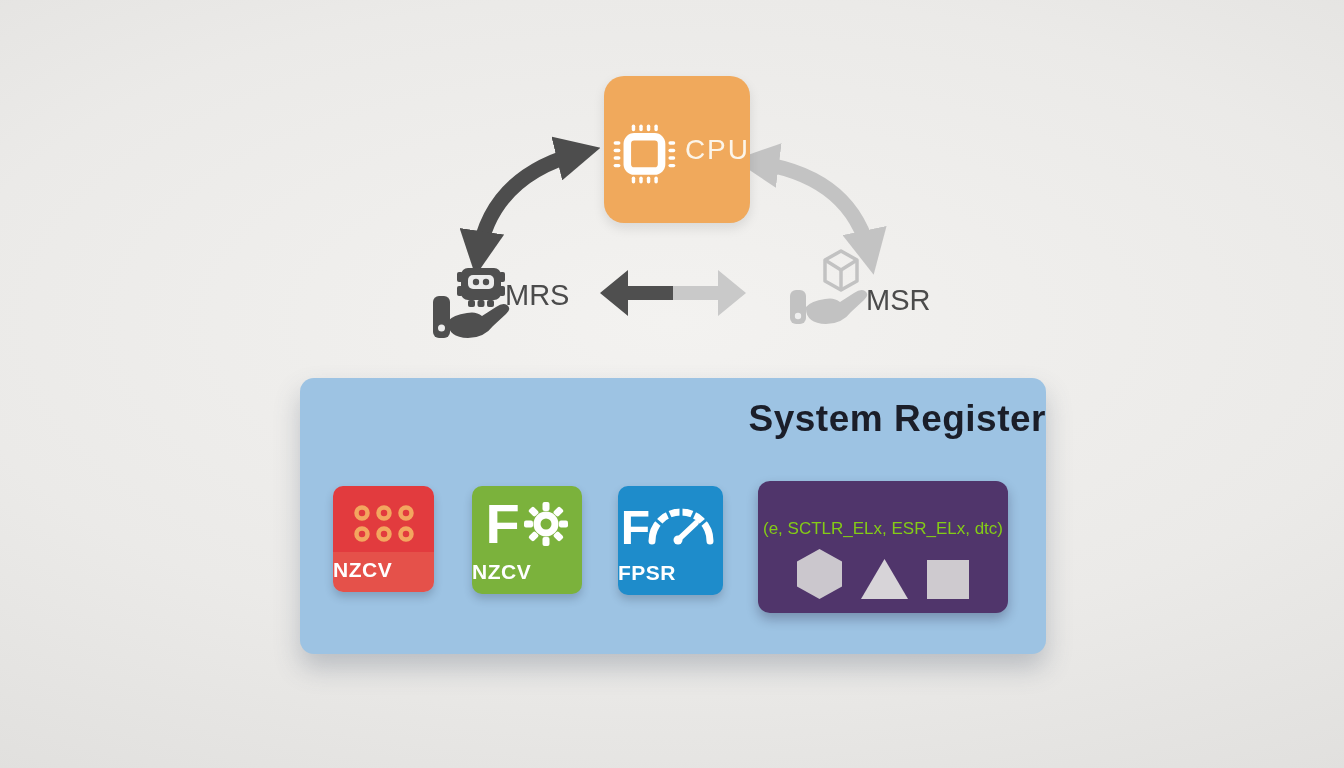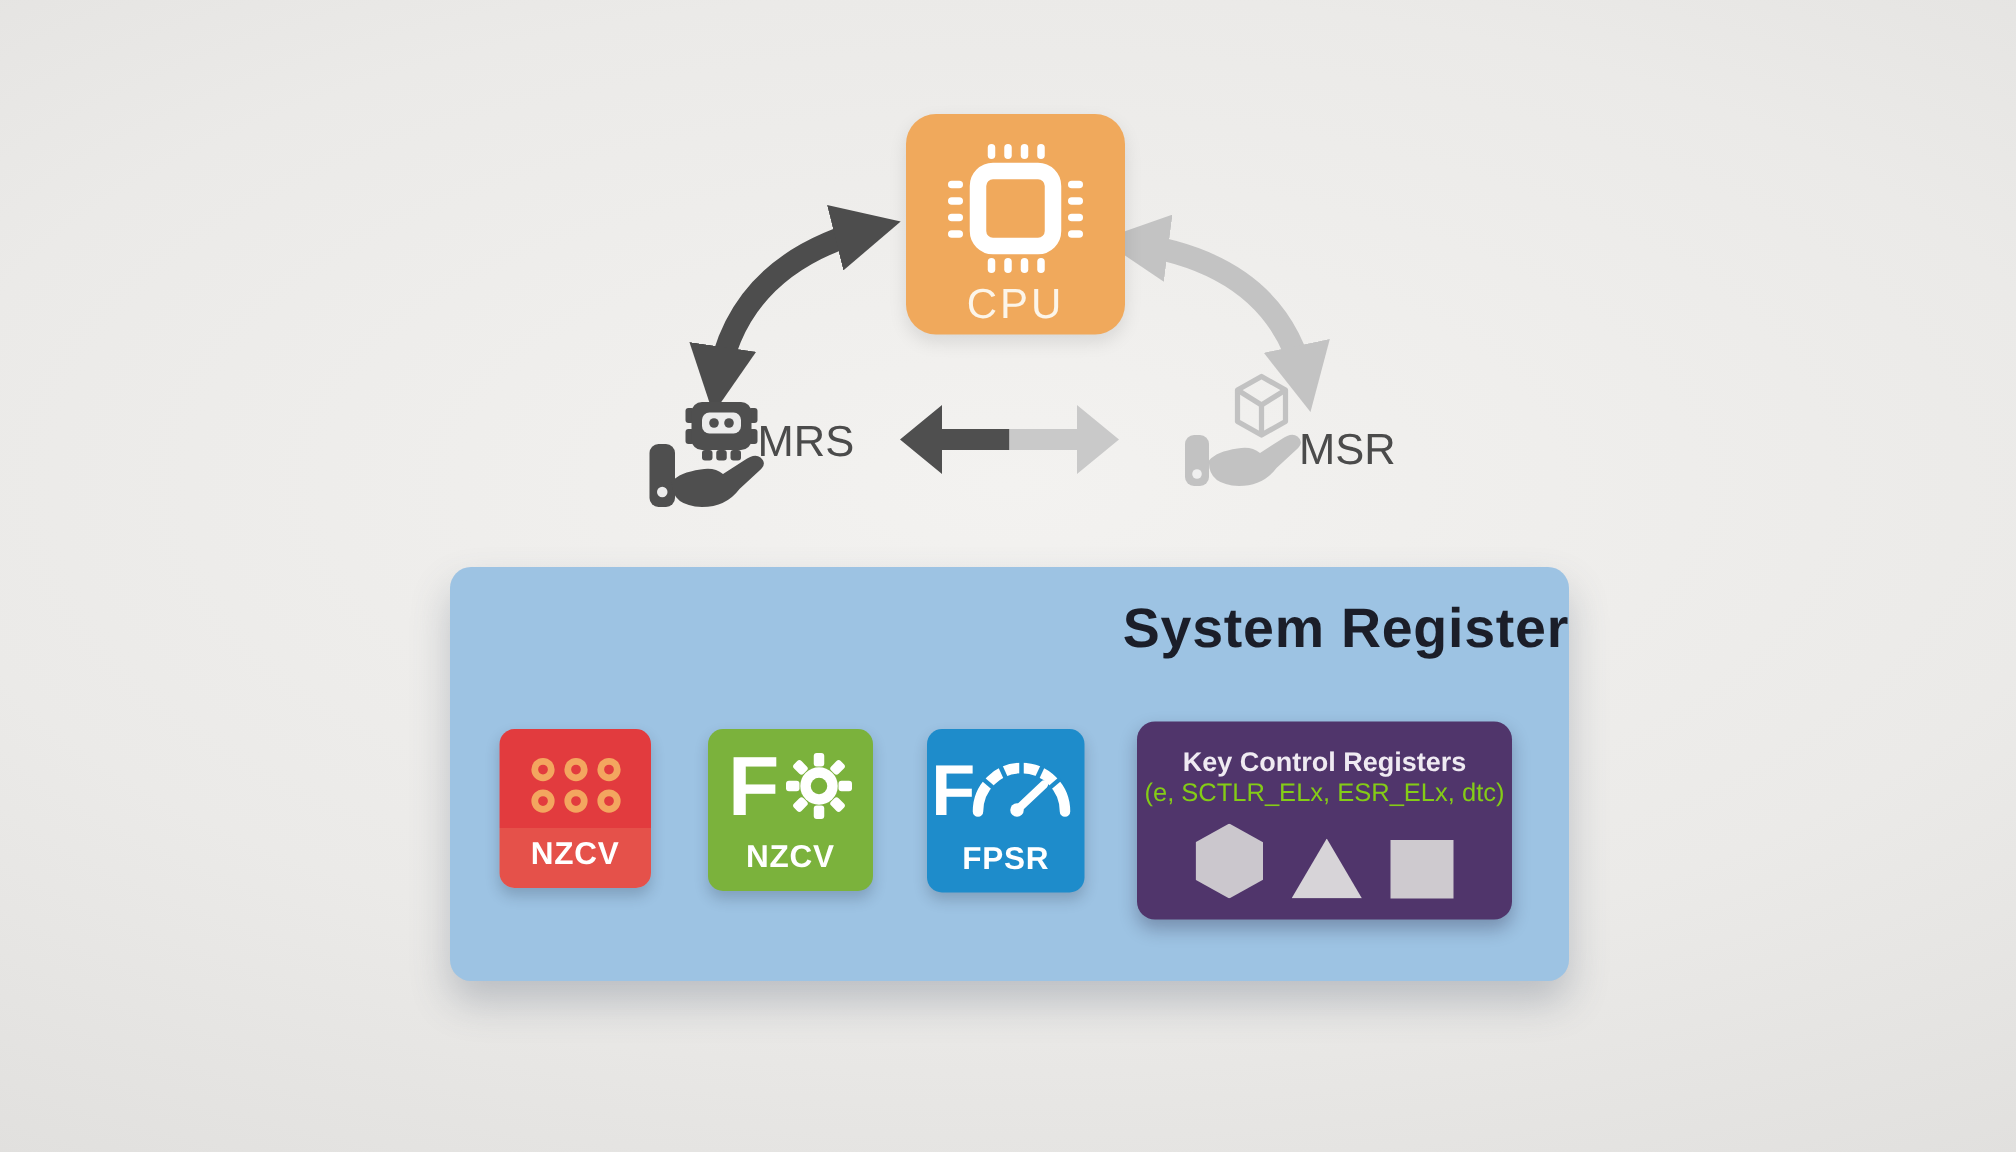--- a/index.html
+++ b/index.html
@@ -8,21 +8,21 @@
     font-family:"Liberation Sans",sans-serif;
     background:radial-gradient(120% 95% at 50% 42%, #f3f2f0 0%, #ebeae8 45%, #dfdedc 80%, #d7d7d5 100%);
   }
   .abs{position:absolute;}
 
   
   .cpu-block{
     position:absolute;left:604px;top:76px;width:146px;height:147px;
     background:#f0a95c;border-radius:20px;
     box-shadow:0 5px 12px rgba(0,0,0,.10);
-    display:flex;flex-direction:column;align-items:center;justify-content:center;
+    display:flex;flex-direction:row;align-items:center;justify-content:center;
   }
   .cpu-block svg{margin-top:13px;}
   .cpu-label{
     color:#fcf5e9;font-size:28px;letter-spacing:2px;line-height:1;margin-top:1px;font-weight:400;
   }
 
   
   .instr-label{position:absolute;color:#4b4b4b;font-size:29px;line-height:1;font-weight:400;}
   .mrs-group{position:absolute;left:428px;top:266px;width:140px;height:80px;}
   .msr-group{position:absolute;left:786px;top:246px;width:145px;height:82px;}
@@ -36,21 +36,21 @@
   .sysreg-title{
     position:absolute;left:0;right:0;top:22px;text-align:right;
     color:#1b1e29;font-size:37px;font-weight:600;letter-spacing:.5px;line-height:1;
   }
 
   .tile{
     position:absolute;border-radius:10px;
     box-shadow:0 5px 9px rgba(30,40,60,.22);
   }
   .tile-label{
-    position:absolute;left:0;right:0;bottom:12px;text-align:center;
+    position:absolute;left:0;right:0;bottom:12px;text-align:left;
     color:#ffffff;font-size:21px;font-weight:600;line-height:1;letter-spacing:.5px;
   }
   .tile-nzcv{left:33px;top:108px;width:101px;height:106px;
     background:linear-gradient(180deg,#e23b3e 0%,#e23b3e 62%,#e5514a 62%,#e5514a 100%);}
   .tile-fpcr{left:172px;top:108px;width:110px;height:108px;background:#7bb23c;}
   .tile-fpsr{left:318px;top:108px;width:105px;height:109px;background:#1e8ccb;}
 
   .tile-iconrow{position:absolute;left:0;right:0;top:10px;display:flex;align-items:center;justify-content:center;}
   .f-letter{color:#ffffff;font-weight:700;line-height:1;}
   .tile-fpcr .f-letter{font-size:56px;margin-right:3px;}
@@ -222,21 +222,20 @@
             <line x1="57.4" y1="28.6" x2="65" y2="22.1"></line>
           </g>
           <line x1="37" y1="42" x2="54" y2="26" stroke="#ffffff" stroke-width="5.5" stroke-linecap="round"></line>
           <circle cx="36" cy="43" r="4.5" fill="#ffffff"></circle>
         </svg>
       </div>
       <div class="tile-label">FPSR</div>
     </div>
 
     <div class="keyctl">
-      <div class="keyctl-title">Key Control Registers</div>
       <div class="keyctl-sub">(e, SCTLR_ELx, ESR_ELx, dtc)</div>
       <div class="keyctl-shapes">
         <div class="shape hex"></div>
         <div class="shape tri"></div>
         <div class="shape sq"></div>
       </div>
     </div>
   </div>
 
 </div>

